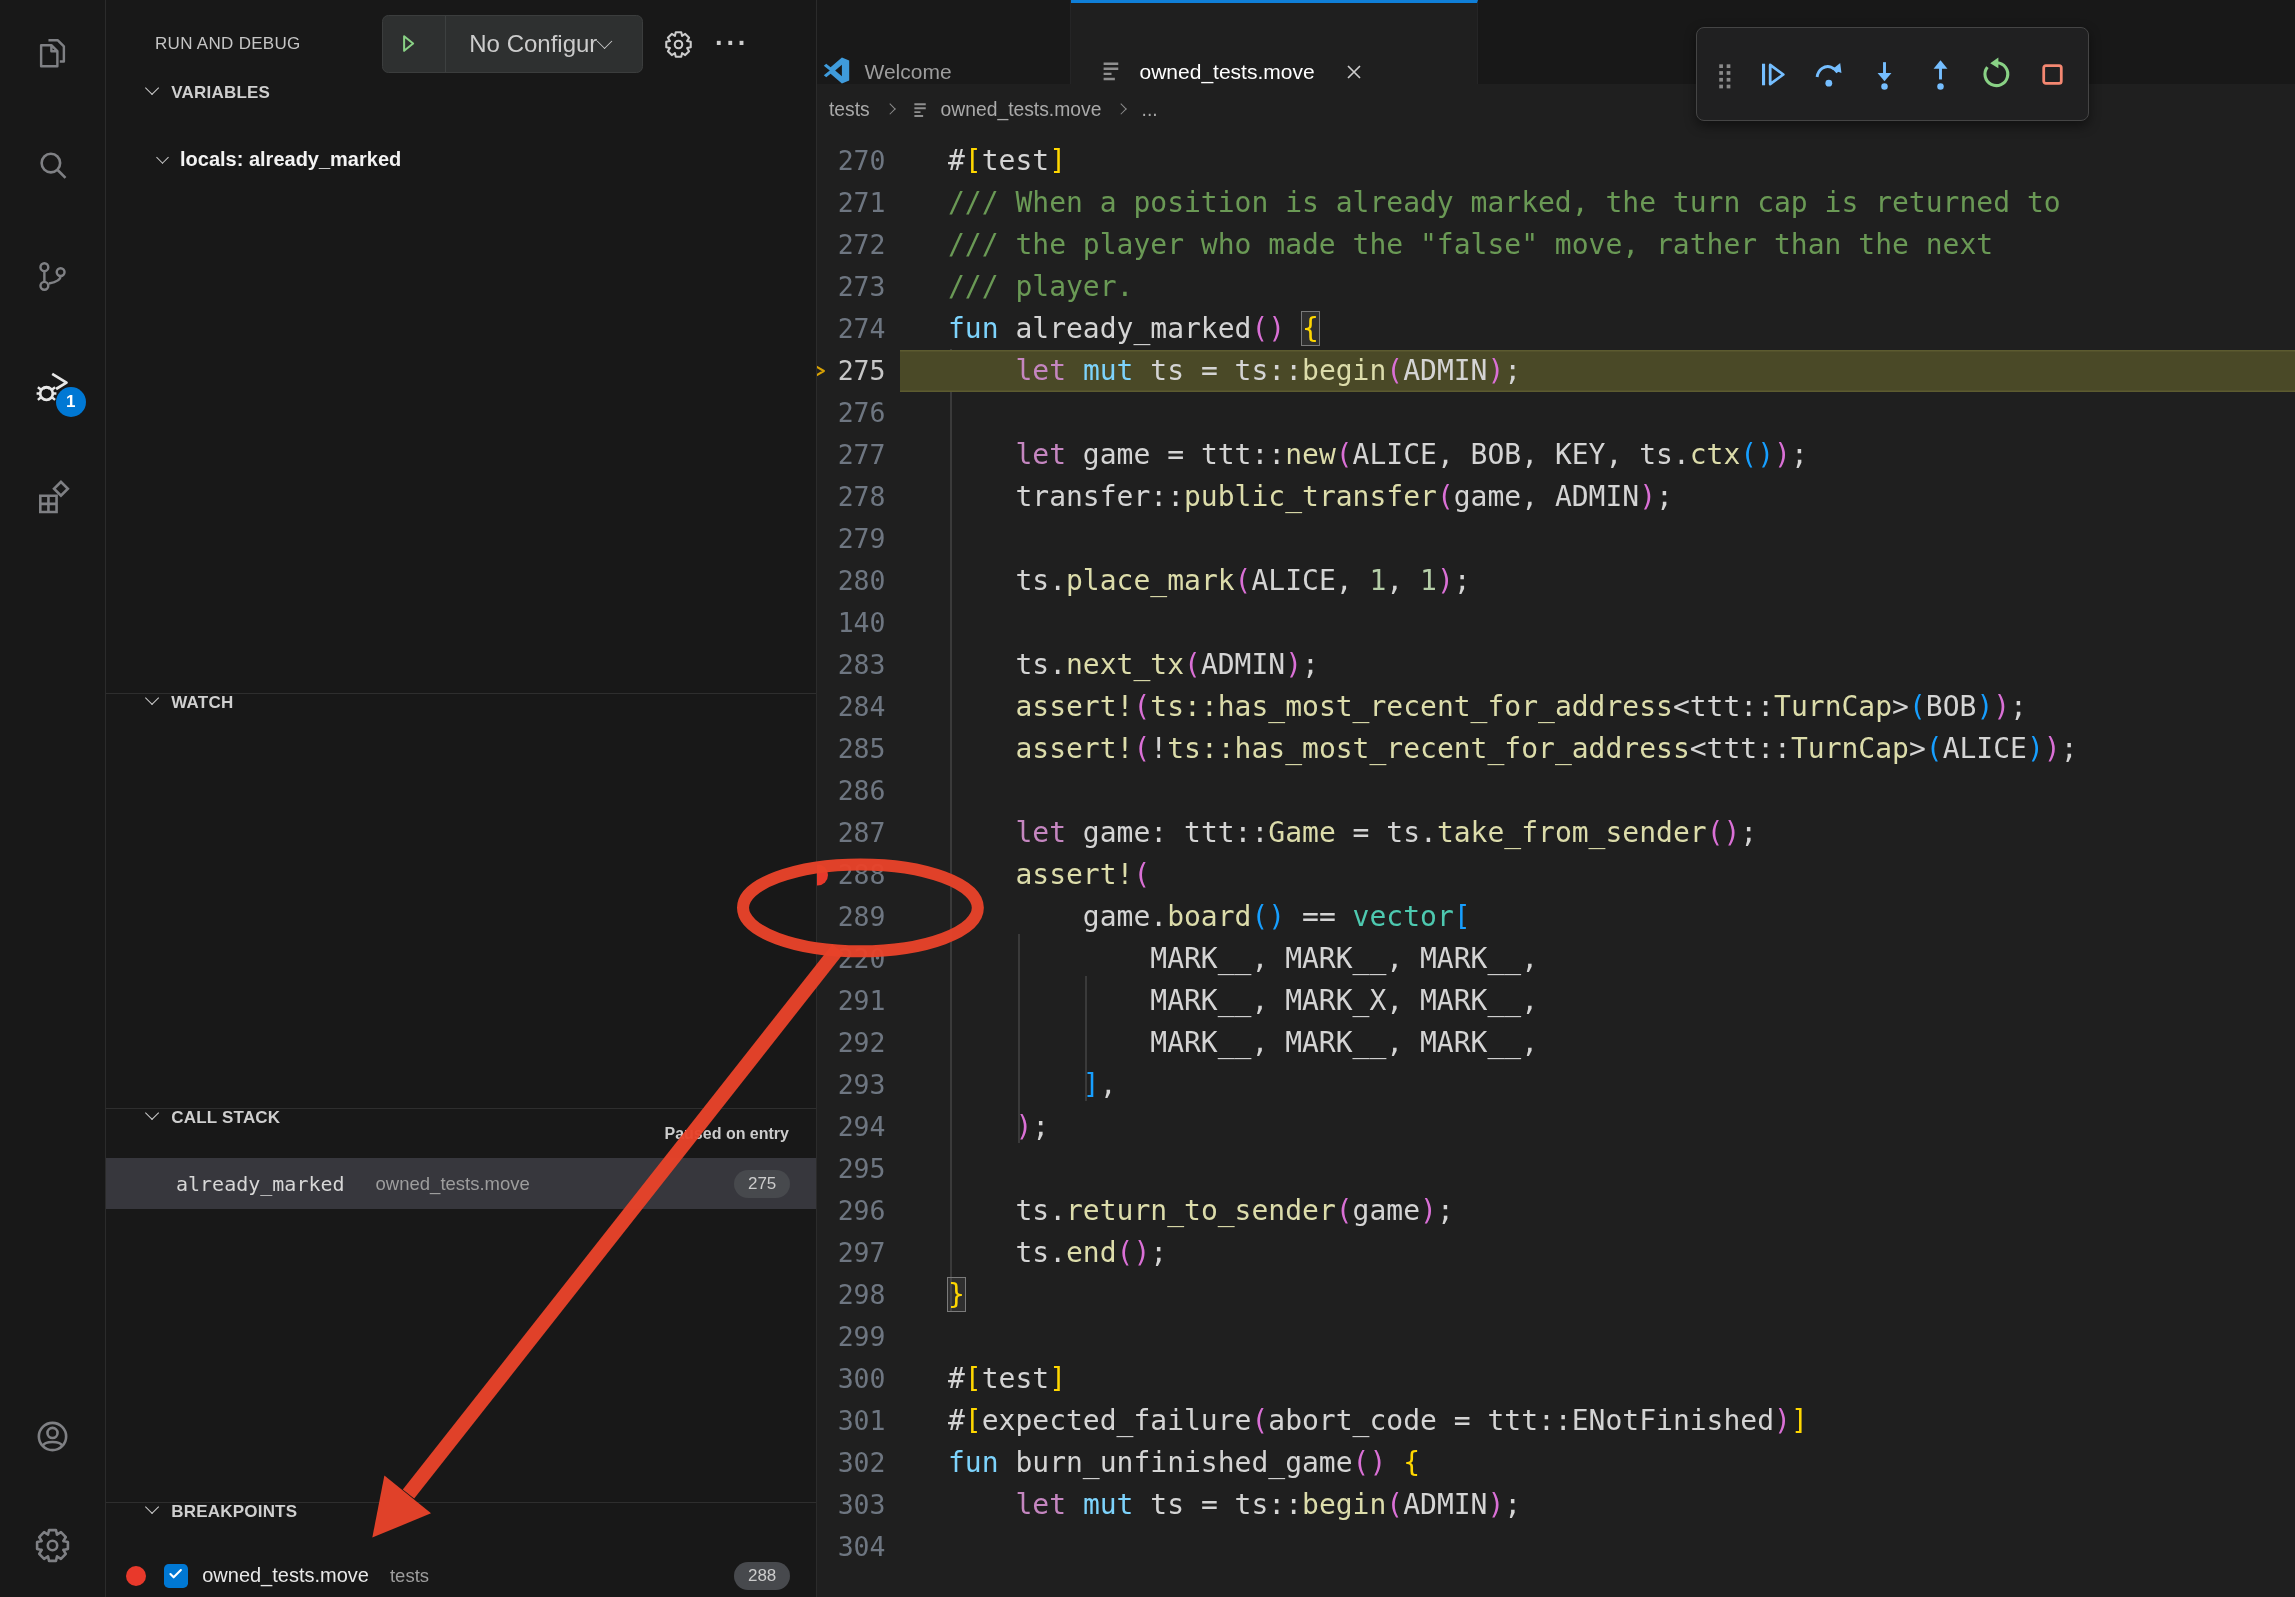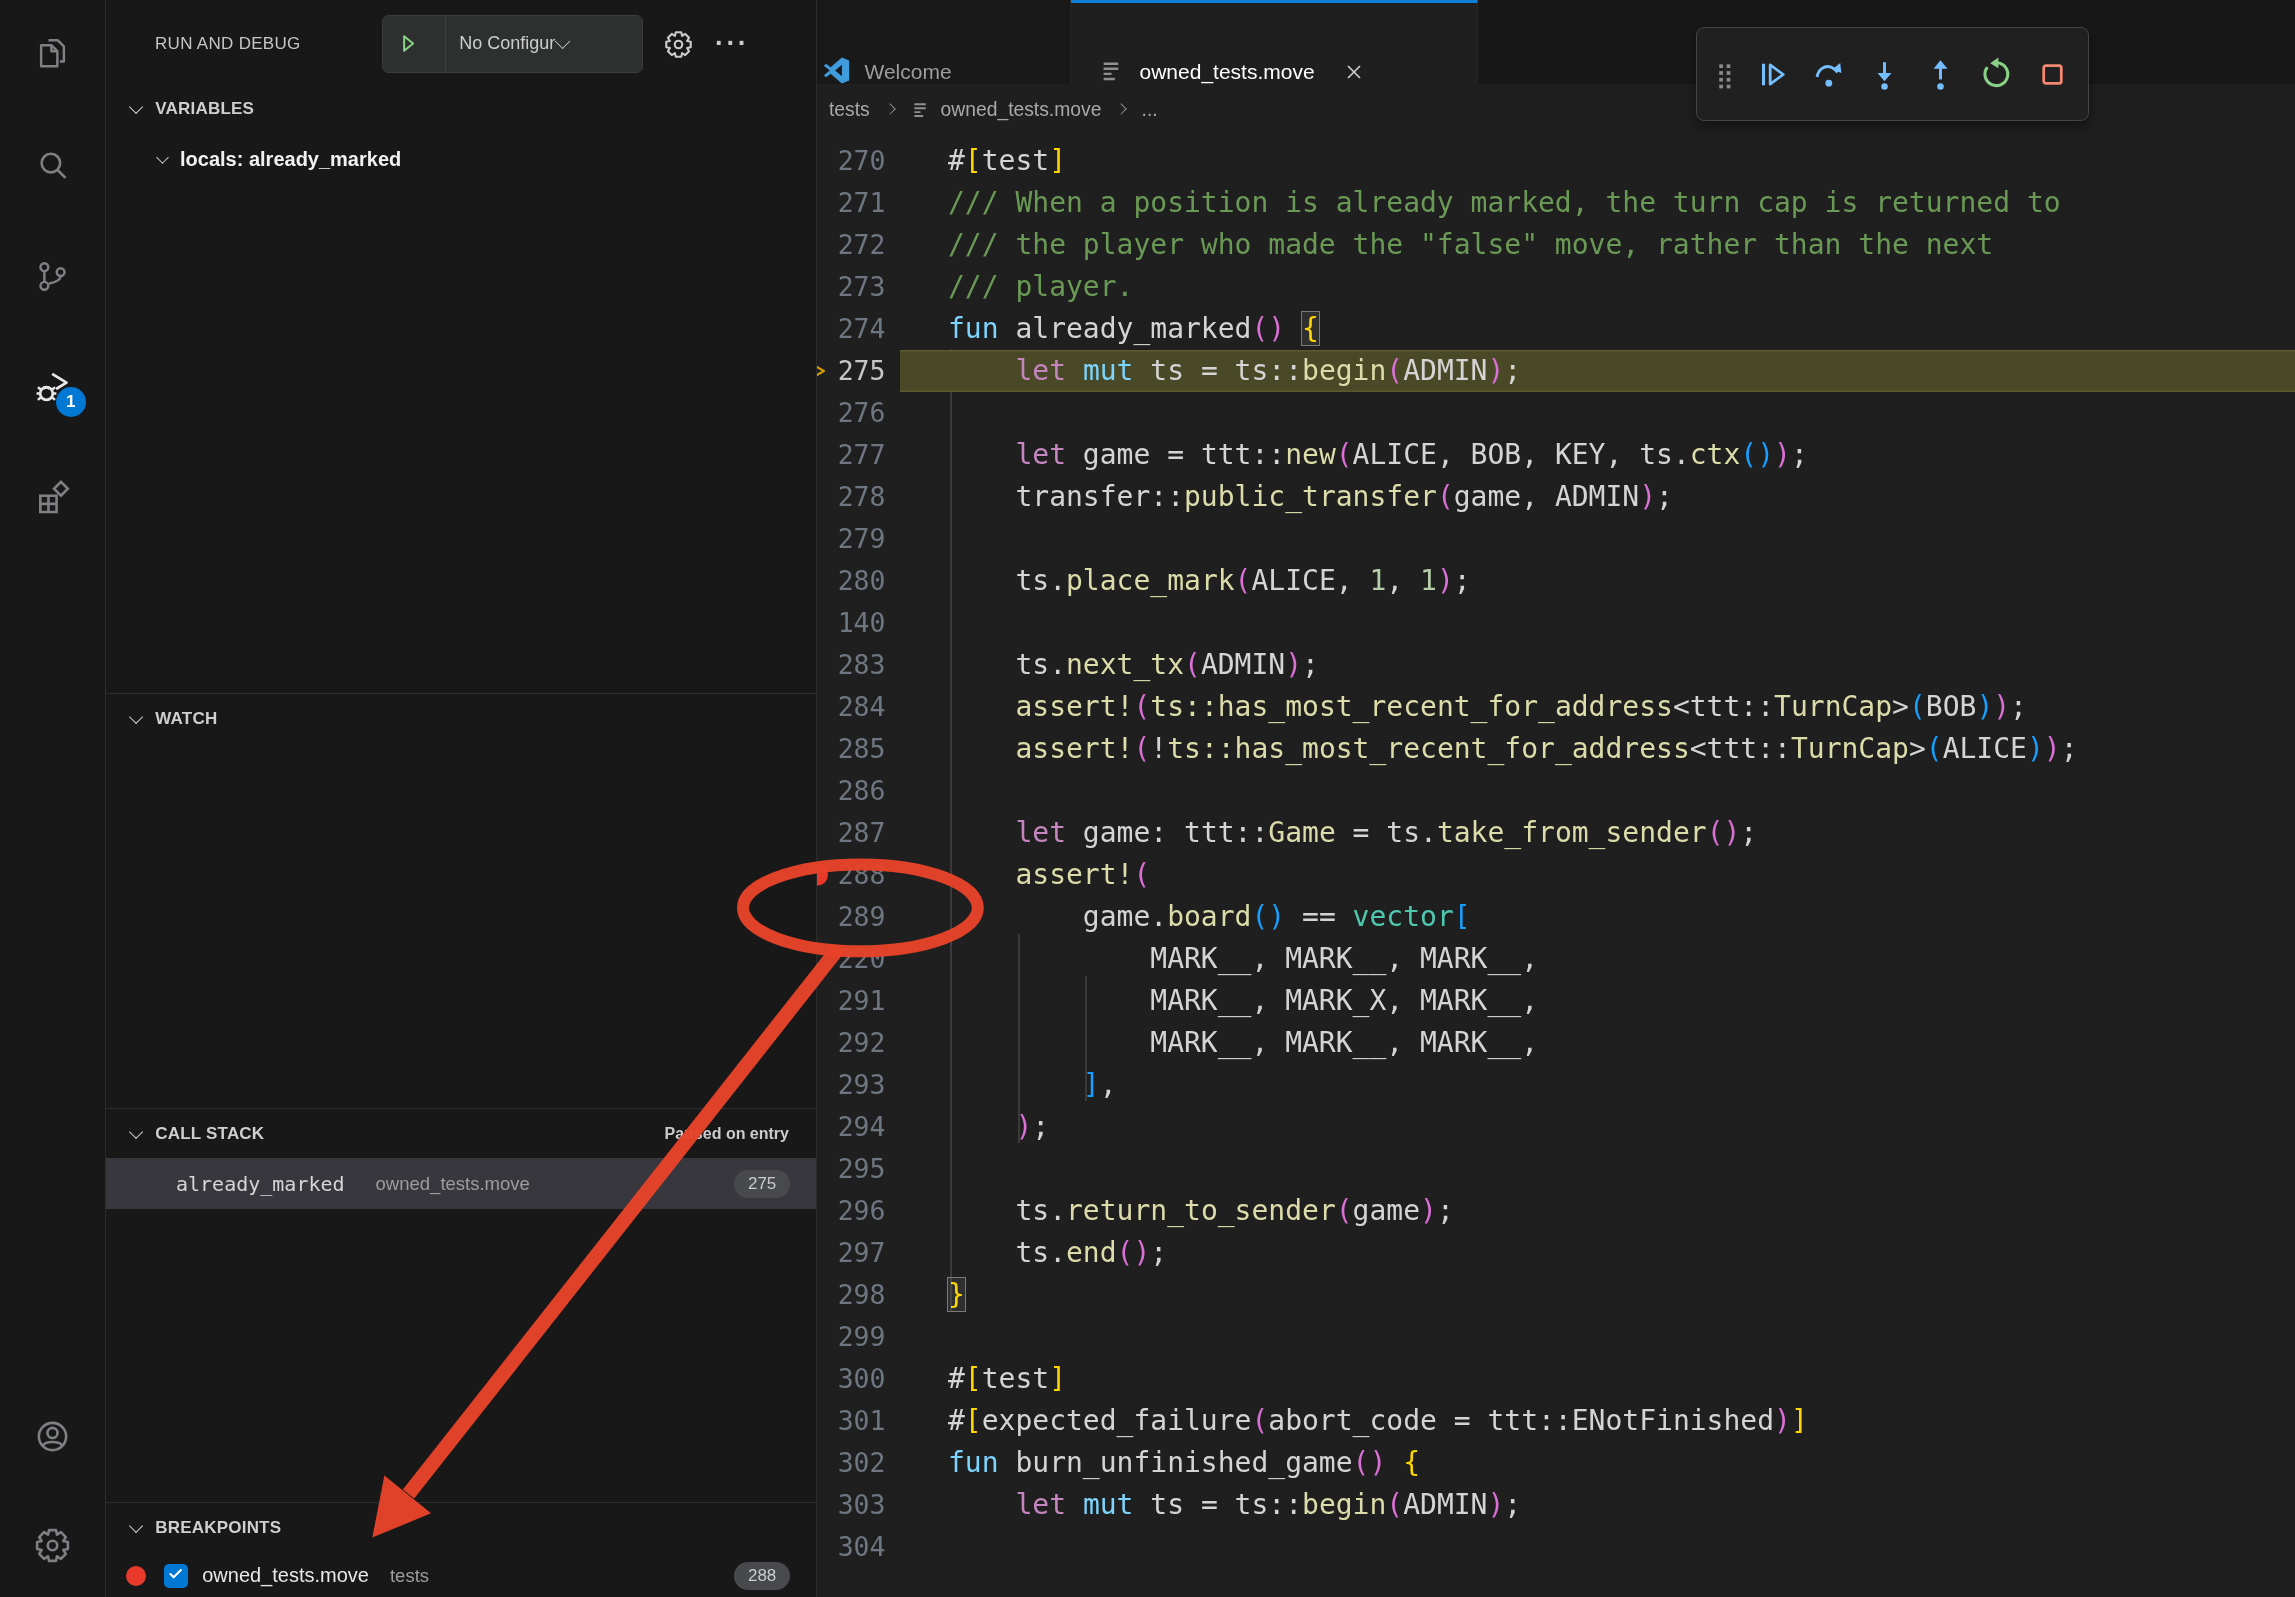--- a/index.html
+++ b/index.html
@@ -16,28 +16,28 @@
 
   
   #sidebar{position:absolute;left:105px;top:0;width:688px;height:100%;background:#181818;
            border-right:0.8px solid #2b2b2b;z-index:4;color:#cccccc;padding-left:23px;}
   .sb-sep{position:absolute;left:0;width:100%;height:0.8px;background:#2e2e2e;}
   #sb-title{position:absolute;left:50px;top:0;height:87px;display:flex;align-items:center;
             font-size:17px;letter-spacing:0.3px;color:#c5c5c5;}
   #config-dd{position:absolute;left:277px;top:14.5px;width:261px;height:58px;background:#2e3030;
              border:0.8px solid #3b3d3d;border-radius:6.4px;display:flex;align-items:center;box-sizing:border-box;}
   .dd-sep{width:0.8px;height:56px;background:#3d4040;margin-left:9.7px;}
-  #config-dd .dd-label{margin-left:13px;font-size:18px;color:#cccccc;white-space:nowrap;overflow:hidden;max-width:146px;}
+  #config-dd .dd-label{margin-left:23px;font-size:24px;color:#cccccc;white-space:nowrap;overflow:hidden;max-width:146px;}
   .chev{display:inline-block;width:9.7px;height:9.7px;border-left:1.9px solid #cccccc;border-bottom:1.9px solid #cccccc;
         transform:rotate(-45deg);flex:none;}
   #config-dd .chev{margin-left:1.6px;margin-top:-4.8px;}
   #sb-gear{position:absolute;left:558px;top:29px;width:31px;height:31px;}
   #sb-more{position:absolute;left:610px;top:0;height:87px;display:flex;align-items:center;
            font:700 27px "Liberation Sans",sans-serif;letter-spacing:2.4px;color:#cccccc;}
-  .sb-head{position:absolute;left:0;width:100%;height:51px;display:flex;align-items:center;}
+  .sb-head{position:absolute;left:16px;width:100%;height:51px;display:flex;align-items:flex-start;}
   .sb-head .chev{width:8.8px;height:8.8px;margin:0 14.5px 3.2px 26px;}
   .sb-head .hlabel{font-weight:700;font-size:17px;color:#cfcfcf;letter-spacing:0.2px;}
   .sb-row-locals{position:absolute;left:0;top:134px;width:100%;height:51px;display:flex;align-items:center;}
   .sb-row-locals .chev{width:8px;height:8px;margin:0 13px 3.2px 53px;}
   .sb-row-locals .llabel{font-weight:700;font-size:20px;color:#f2f2f2;}
   #cs-status{position:absolute;right:27px;top:1108px;height:51px;display:flex;align-items:center;
              font-weight:700;font-size:16px;color:#cccccc;}
   #cs-frame{position:absolute;left:0;top:1158px;width:100%;height:51px;background:#37373d;
             display:flex;align-items:center;}
   #cs-frame .fn{margin-left:71px;font:20px "DejaVu Sans Mono",monospace;color:#d7d7d7;}

